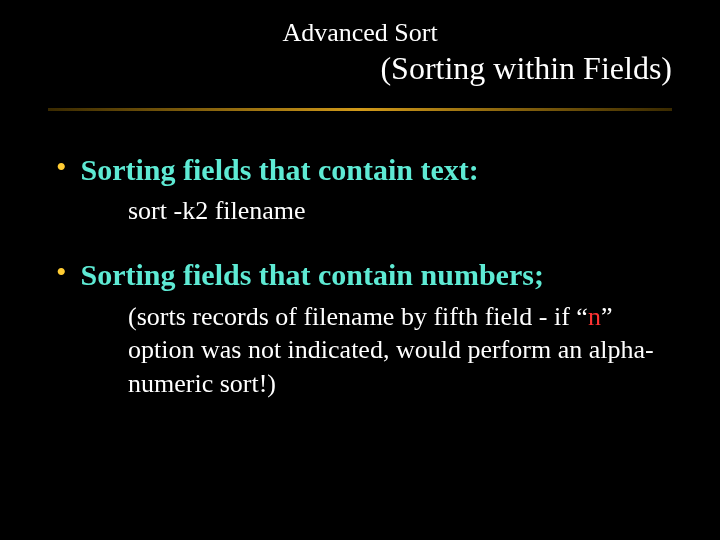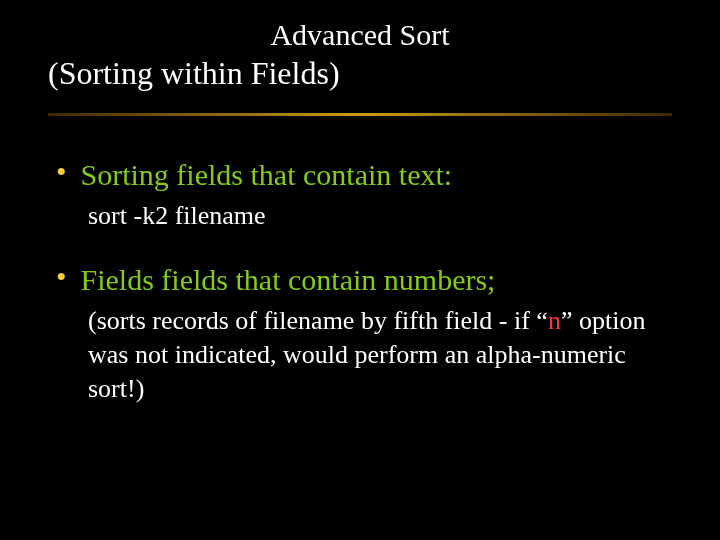--- a/index.html
+++ b/index.html
@@ -11,26 +11,26 @@
     position: relative;
   }
   .slide {
     width: 720px;
     height: 540px;
     padding: 18px 48px 0 48px;
   }
   .title {
     text-align: center;
     color: #fff;
-    font-size: 30px;
+    font-size: 26px;
     font-weight: 400;
     line-height: 1.15;
   }
   .subtitle {
-    text-align: left;
+    text-align: right;
     color: #fff;
     font-size: 32px;
     font-weight: 400;
     margin-top: 2px;
     margin-bottom: 10px;
   }
   .rule-wrap {
     width: 100%;
     height: 26px;
     position: relative;
@@ -47,26 +47,27 @@
     margin-bottom: 6px;
   }
   .b1 .dot {
     color: #ffcc33;
     font-size: 30px;
     line-height: 32px;
     margin-right: 14px;
     flex: 0 0 auto;
   }
   .b1 .text {
-    color: #84cc16;
+    color: #5eead4;
     font-size: 30px;
     line-height: 1.25;
+    font-weight: bold;
   }
   .sub {
-    margin-left: 32px;
+    margin-left: 72px;
     color: #fff;
     font-size: 26px;
     line-height: 1.3;
     margin-bottom: 4px;
   }
   .sub .n-hl {
     color: #ff3333;
   }
   .gap { height: 18px; }
 </style>
@@ -96,20 +97,20 @@
     <div class="b1">
       <span class="dot">•</span>
       <span class="text">Sorting fields that contain text:</span>
     </div>
     <div class="sub">sort -k2 filename</div>
 
     <div class="gap"></div>
 
     <div class="b1">
       <span class="dot">•</span>
-      <span class="text">Fields fields that contain numbers;</span>
+      <span class="text">Sorting fields that contain numbers;</span>
     </div>
     <div class="sub">
       <span>(sorts records of filename by fifth field - if “</span><span class="n-hl">n</span><span>” option was not indicated, would perform an alpha-numeric sort!)</span>
     </div>
 
   </div>
 </div>
 
 </body></html>

